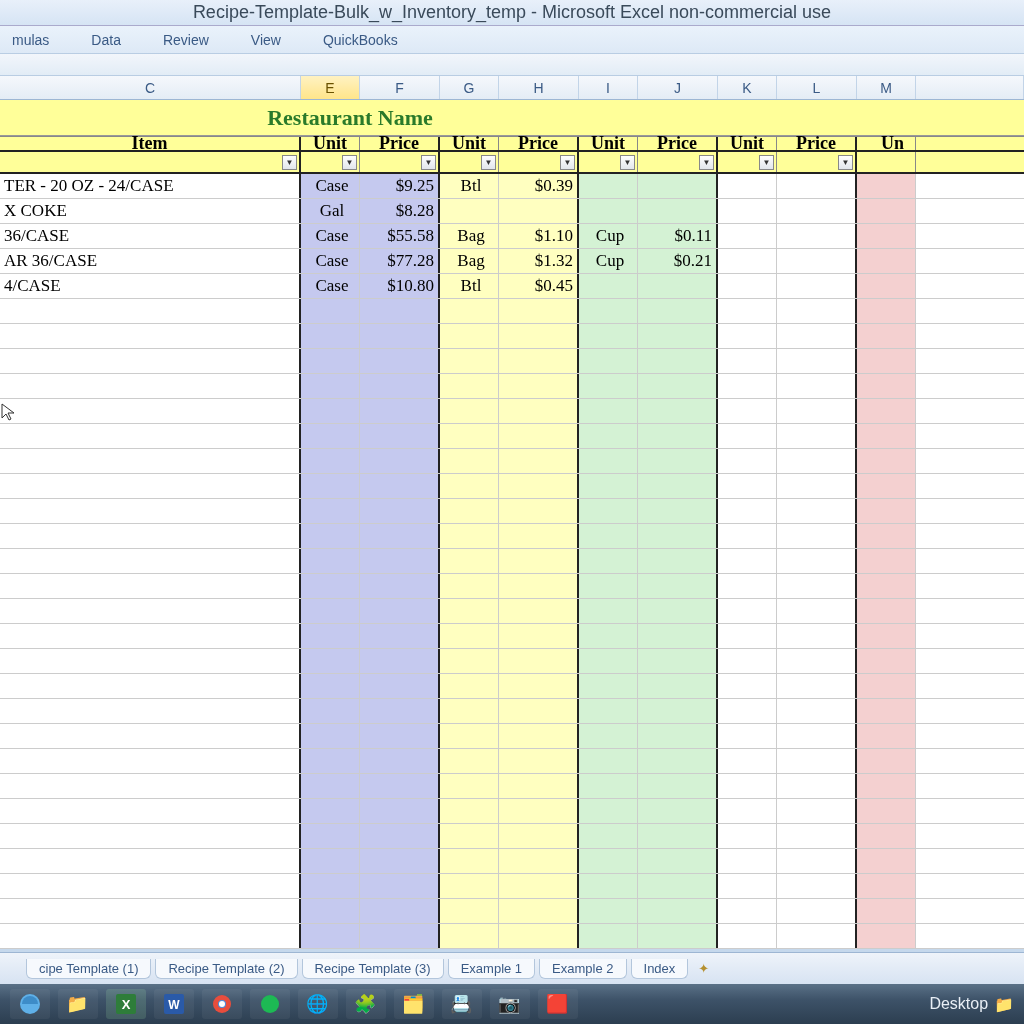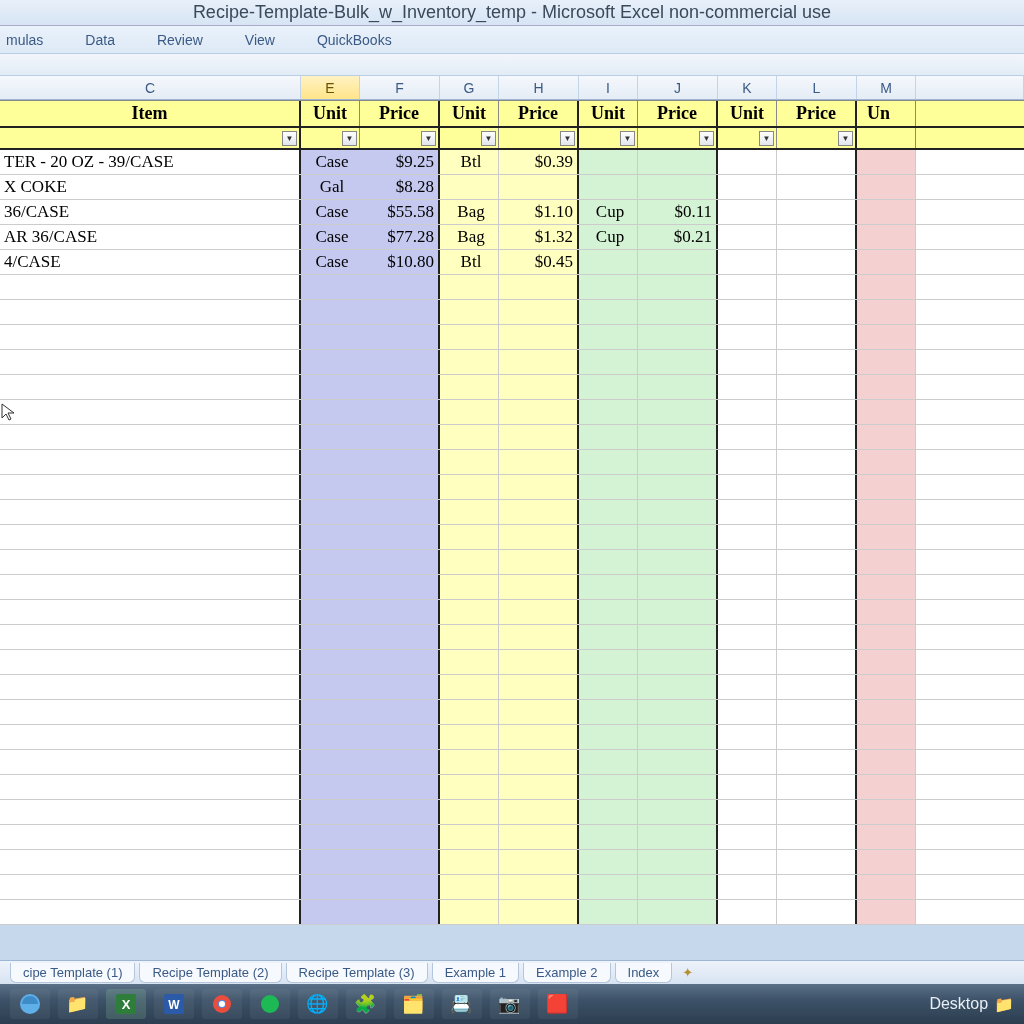--- a/index.html
+++ b/index.html
@@ -21,21 +21,21 @@
   color: #3a4a5a;
   font-size: 18px;
   border-bottom: 1px solid #aac;
 }
 .ribbon-tabs {
   background: linear-gradient(#eaf2fb, #dde9f6);
   height: 28px;
   display: flex;
   align-items: center;
   gap: 42px;
-  padding-left: 6px;
+  padding-left: 12px;
   color: #3a5a85;
   font-size: 14px;
   border-bottom: 1px solid #b9cde3;
 }
 .ribbon-tabs span { cursor: default; }
 .formula-area {
   background: linear-gradient(#f2f6fb, #e2ecf6);
   height: 22px;
   border-bottom: 1px solid #b9cde3;
 }
@@ -75,21 +75,21 @@
   color: #2a7a2a;
   text-align: center;
   width: 640px;
   padding-left: 60px;
 }
 .header-row1, .header-row2 {
   display: flex;
   background: #ffff99;
   border-bottom: 1px solid #888;
 }
-.header-row1 { height: 28px; }
+.header-row1 { height: 16px; }
 .header-row2 { height: 22px; }
 .hcell {
   border-right: 1px solid #888;
   display: flex;
   align-items: center;
   justify-content: center;
   font-family: "Times New Roman", serif;
   font-size: 18px;
   font-weight: bold;
   color: #000;
@@ -132,26 +132,26 @@
 }
 .dcell.center { justify-content: center; padding-left: 8px; }
 .dcell.right { justify-content: flex-end; }
 .bg-blue   { background: #c5c9ef; }
 .bg-yellow { background: #ffffc0; }
 .bg-green  { background: #d4f2d4; }
 .bg-pink   { background: #f4d0d0; }
 .sheet-tabs {
   position: absolute;
   left: 0; right: 0; bottom: 40px;
-  height: 24px;
+  height: 32px;
   background: linear-gradient(#eef3fa, #d7e3f2);
   border-top: 1px solid #9db6d3;
   display: flex;
   align-items: center;
-  padding-left: 10px;
+  padding-left: 26px;
   gap: 4px;
   font-size: 13px;
   color: #3a5a85;
 }
 .sheet-tab {
   background: #f6f9fd;
   border: 1px solid #b3c6dc;
   border-top: none;
   padding: 2px 12px;
   border-radius: 0 0 6px 6px;
@@ -230,32 +230,35 @@
   <div class="col-h w-unit3">I</div>
   <div class="col-h w-price3">J</div>
   <div class="col-h w-unit4">K</div>
   <div class="col-h w-price4">L</div>
   <div class="col-h w-unit5">M</div>
   <div class="col-h w-rest"></div>
 </div>
 
 <div class="sheet">
 
+  <div class="title-row">
+    <div class="title-text">Restaurant Name</div>
+  </div>
 
   <div class="header-row1 thick-border-bottom" style="border-top:1px solid #888;border-bottom:none">
     <div class="hcell w-item thick-border-right">Item</div>
     <div class="hcell w-unit">Unit</div>
     <div class="hcell w-price thick-border-right">Price</div>
     <div class="hcell w-unit2">Unit</div>
     <div class="hcell w-price2 thick-border-right">Price</div>
     <div class="hcell w-unit3">Unit</div>
     <div class="hcell w-price3 thick-border-right">Price</div>
     <div class="hcell w-unit4">Unit</div>
     <div class="hcell w-price4 thick-border-right">Price</div>
-    <div class="hcell w-unit5" style="justify-content:flex-start;padding-left:10px">Un</div>
+    <div class="hcell w-unit5" style="justify-content:flex-start;padding-left:24px">Un</div>
   </div>
 
   <div class="header-row2 thick-border-bottom">
     <div class="filter-cell w-item thick-border-right">
         <div class="filter-btn">▼</div>
       </div>
     <div class="filter-cell w-unit">
         <div class="filter-btn">▼</div>
       </div>
     <div class="filter-cell w-price thick-border-right">
@@ -277,21 +280,21 @@
         <div class="filter-btn">▼</div>
       </div>
     <div class="filter-cell w-price4 thick-border-right">
         <div class="filter-btn">▼</div>
       </div>
     <div class="filter-cell w-unit5"></div>
   </div>
 
   <div id="data-rows">
       <div class="data-row">
-        <div class="dcell w-item thick-border-right">TER - 20 OZ - 39/CASE</div>
+        <div class="dcell w-item thick-border-right">TER - 20 OZ - 24/CASE</div>
         <div class="dcell w-unit center bg-blue">Case</div>
         <div class="dcell w-price right bg-blue thick-border-right">$9.25</div>
         <div class="dcell w-unit2 center bg-yellow">Btl</div>
         <div class="dcell w-price2 right bg-yellow thick-border-right">$0.39</div>
         <div class="dcell w-unit3 center bg-green"></div>
         <div class="dcell w-price3 right bg-green thick-border-right"></div>
         <div class="dcell w-unit4 center"></div>
         <div class="dcell w-price4 right thick-border-right"></div>
         <div class="dcell w-unit5 center bg-pink"></div>
       </div>

